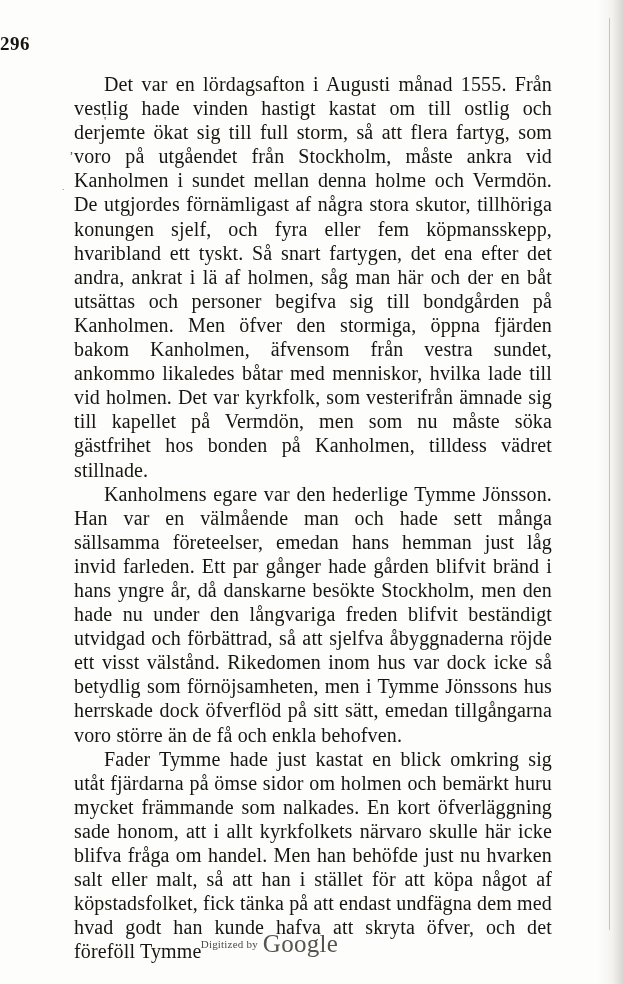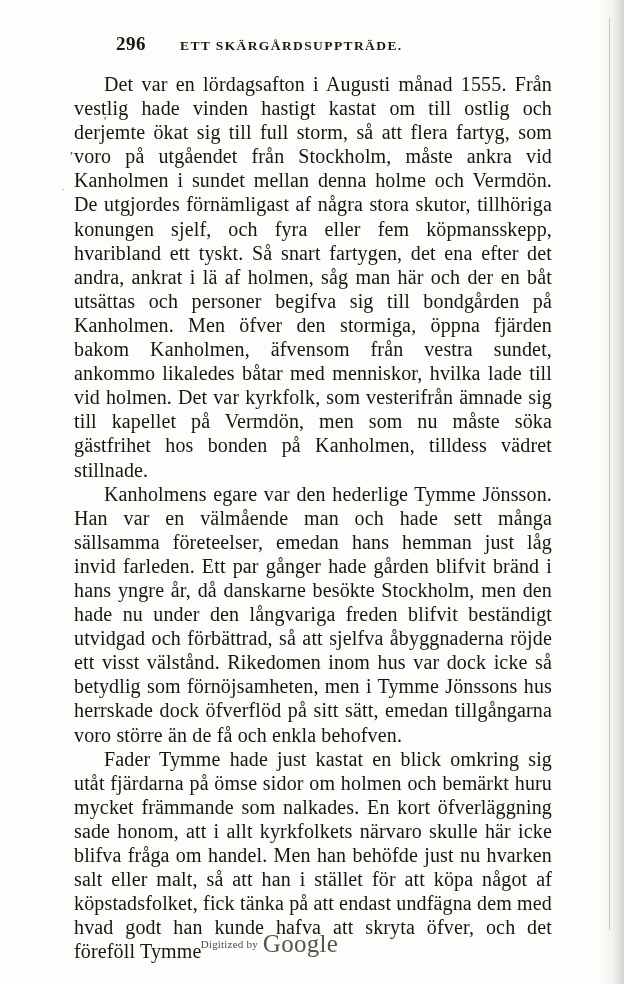--- a/index.html
+++ b/index.html
@@ -40,21 +40,20 @@
     opacity: .75;
   }
   .header {
     position: absolute;
     top: 33px;
     left: 0;
     width: 624px;
     display: flex;
     align-items: baseline;
     justify-content: flex-start;
-    padding-left: 116px;
     box-sizing: border-box;
   }
   .folio {
     font-size: 19px;
     font-weight: bold;
     letter-spacing: .5px;
     color: #17150f;
   }
   .running-head {
     margin-left: 34px;
@@ -121,21 +120,20 @@
 </head>
 <body>
 
 <div class="page">
 
   <div class="scan-rule"></div>
   <div class="scan-edge"></div>
 
   <div class="header">
     <span class="folio">296</span>
-    <span class="running-head">ETT SKÄRGÅRDSUPPTRÄDE.</span>
   </div>
 
   <div class="marginal-marks">
     <span class="mark mark-a">'</span>
     <span class="mark mark-b">,</span>
     <span class="mark mark-c">.</span>
   </div>
 
   <div class="body-text">
     <p>Det var en lördagsafton i Augusti månad 1555. Från vestlig hade vinden hastigt kastat om till ostlig och derjemte ökat sig till full storm, så att flera fartyg, som voro på utgåendet från Stockholm, måste ankra vid Kanholmen i sundet mellan denna holme och Vermdön. De utgjordes förnämligast af några stora skutor, tillhöriga konungen sjelf, och fyra eller fem köpmansskepp, hvaribland ett tyskt. Så snart fartygen, det ena efter det andra, ankrat i lä af holmen, såg man här och der en båt utsättas och personer begifva sig till bondgården på Kanholmen. Men öfver den stormiga, öppna fjärden bakom Kanholmen, äfvensom från vestra sundet, ankommo likaledes båtar med menniskor, hvilka lade till vid holmen. Det var kyrkfolk, som vesterifrån ämnade sig till kapellet på Vermdön, men som nu måste söka gästfrihet hos bonden på Kanholmen, tilldess vädret stillnade.</p>

